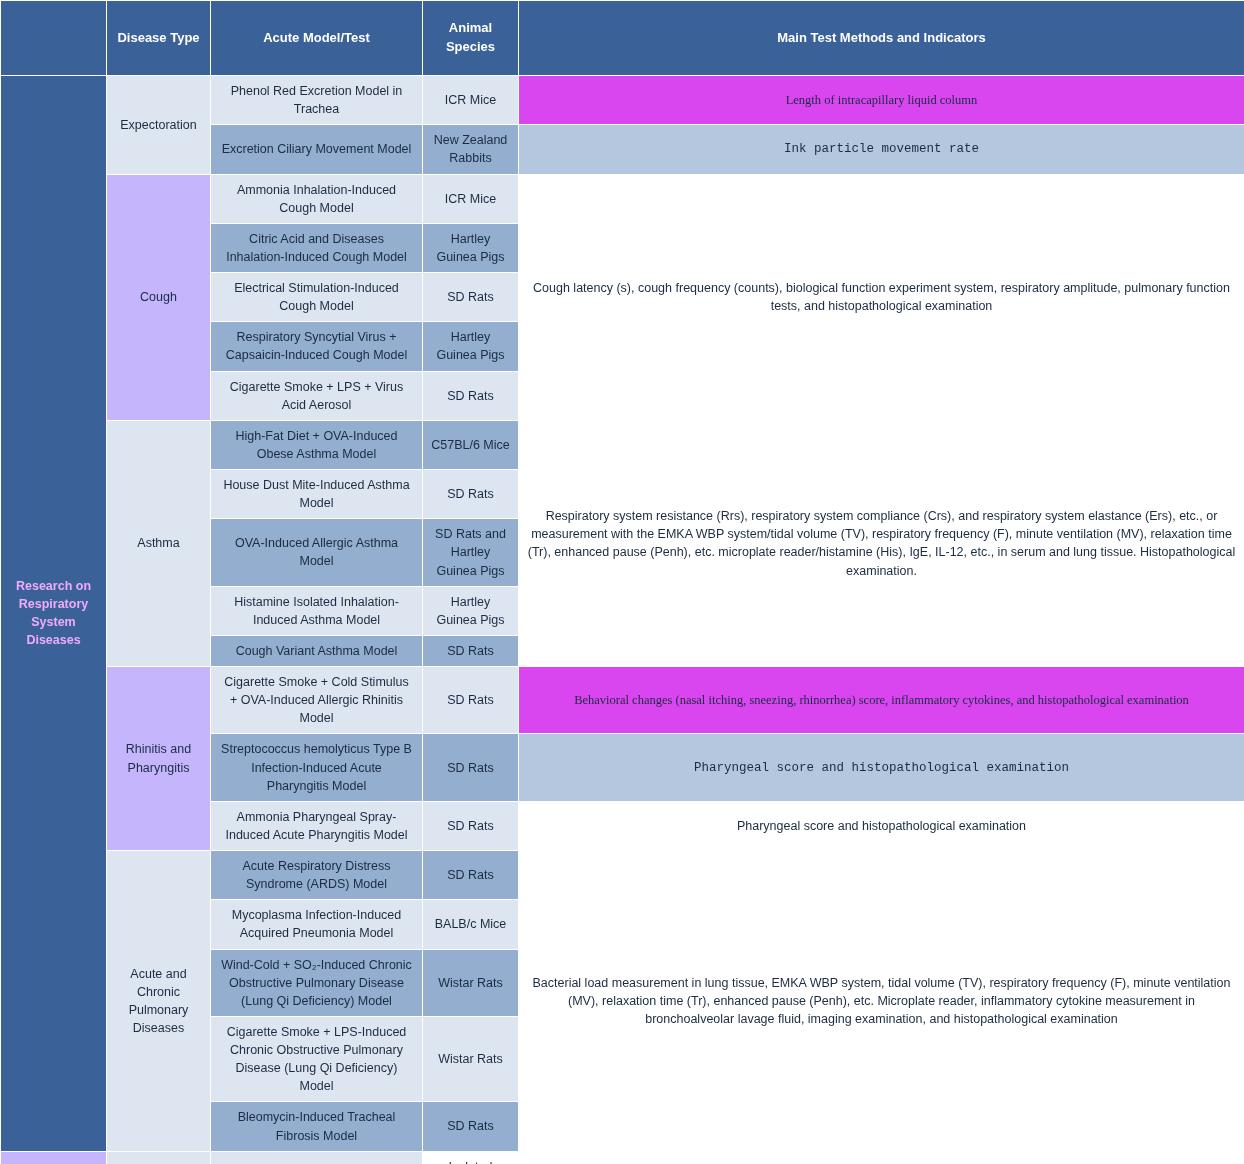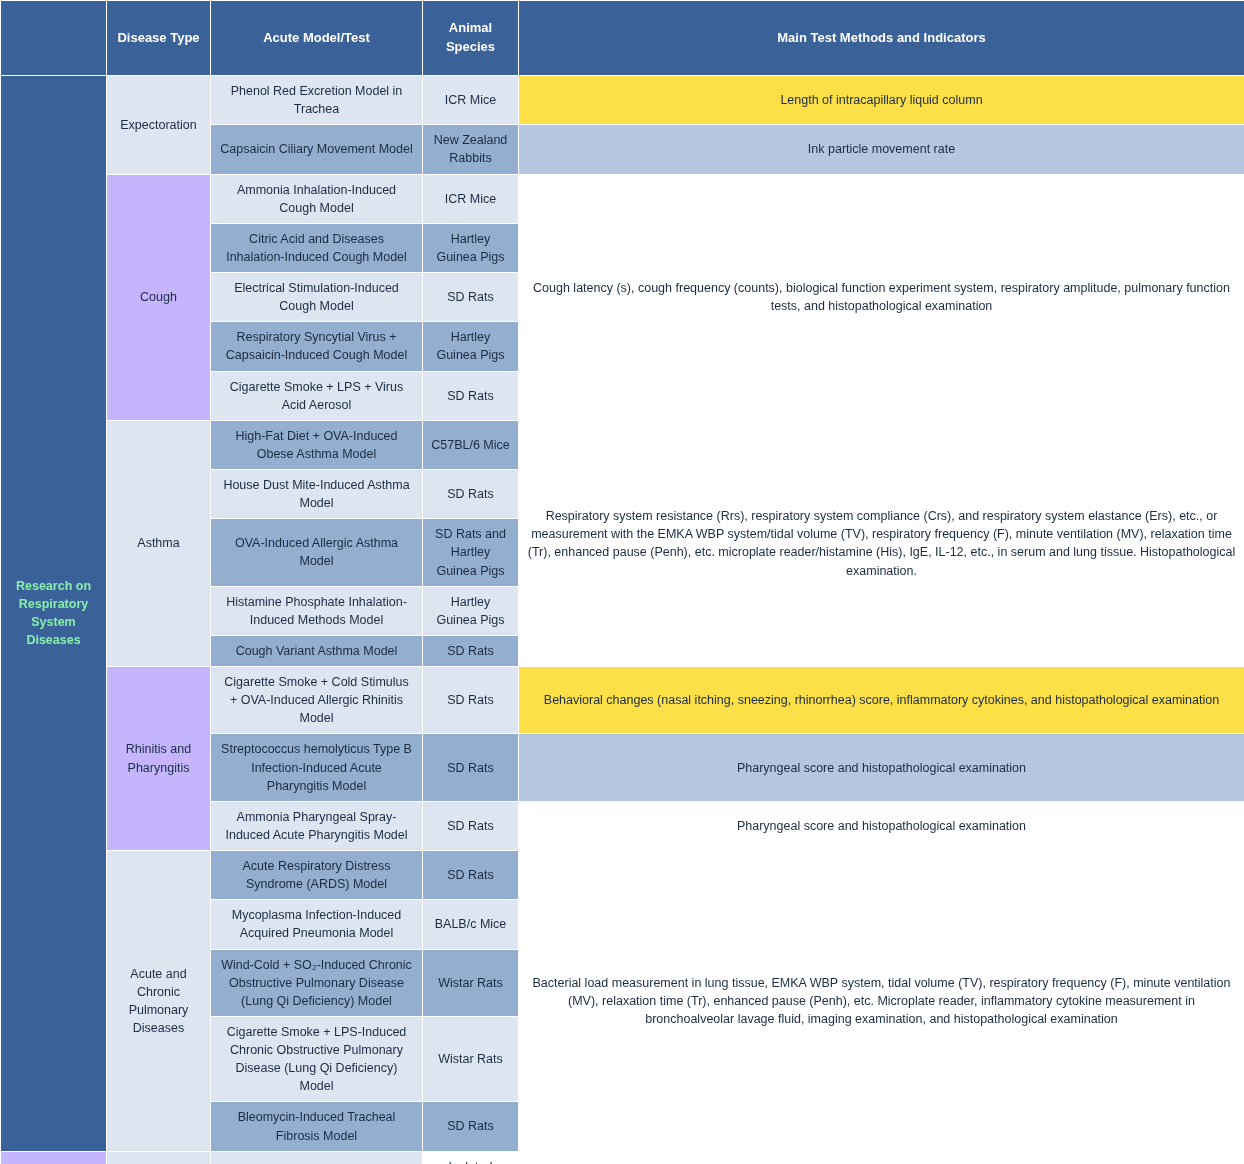--- a/index.html
+++ b/index.html
@@ -39,31 +39,31 @@
 
   .hdr {
     background: #3a6198;
     color: #ffffff;
     font-weight: bold;
     font-size: 13px;
     height: 62px;
   }
   .rootcell {
     background: #3a6198;
-    color: #86efac;
+    color: #f0abfc;
     font-weight: bold;
     font-size: 12.5px;
     vertical-align: middle;
   }
   .grp-light { background: #dde5f0; margin-top: 24px; }
   .grp-mid   { background: #c4b5fd; }
   .cell-light { background: #dde5f0; }
   .cell-mid   { background: #93aece; }
-  .meth-light { background: #fde047; }
-  .meth-mid   { background: #b4c7de; }
+  .meth-light { background: #d946ef; font-family: Liberation Serif, serif; }
+  .meth-mid   { background: #b4c7de; font-family: Liberation Mono, monospace; }
 </style>
 </head>
 <body>
 
 <div id="page">
   <table class="matrix">
     <colgroup>
       <col class="c0">
         <col class="c1">
         <col class="c2">
@@ -82,21 +82,21 @@
     <tbody>
 
       <tr>
         <td class="rootcell" rowspan="20">Research on Respiratory System Diseases</td>
         <td class="grp-light" rowspan="2">Expectoration</td>
         <td class="cell-light">Phenol Red Excretion Model in Trachea</td>
         <td class="cell-light">ICR Mice</td>
         <td class="meth-light">Length of intracapillary liquid column</td>
       </tr>
       <tr>
-        <td class="cell-mid">Capsaicin Ciliary Movement Model</td>
+        <td class="cell-mid">Excretion Ciliary Movement Model</td>
         <td class="cell-mid">New Zealand Rabbits</td>
         <td class="meth-mid">Ink particle movement rate</td>
       </tr>
 
       <tr>
         <td class="grp-mid" rowspan="5">Cough</td>
         <td class="cell-light">Ammonia Inhalation-Induced Cough Model</td>
         <td class="cell-light">ICR Mice</td>
         <td class="meth-med" rowspan="5">Cough latency (s), cough frequency (counts), biological function experiment system, respiratory amplitude, pulmonary function tests, and histopathological examination</td>
       </tr>
@@ -125,21 +125,21 @@
       </tr>
       <tr>
         <td class="cell-light">House Dust Mite-Induced Asthma Model</td>
         <td class="cell-light">SD Rats</td>
       </tr>
       <tr>
         <td class="cell-mid">OVA-Induced Allergic Asthma Model</td>
         <td class="cell-mid">SD Rats and Hartley Guinea Pigs</td>
       </tr>
       <tr>
-        <td class="cell-light">Histamine Phosphate Inhalation-Induced Methods Model</td>
+        <td class="cell-light">Histamine Isolated Inhalation-Induced Asthma Model</td>
         <td class="cell-light">Hartley Guinea Pigs</td>
       </tr>
       <tr>
         <td class="cell-mid">Cough Variant Asthma Model</td>
         <td class="cell-mid">SD Rats</td>
       </tr>
 
       <tr>
         <td class="grp-mid" rowspan="3">Rhinitis and Pharyngitis</td>
         <td class="cell-light">Cigarette Smoke + Cold Stimulus + OVA-Induced Allergic Rhinitis Model</td>

